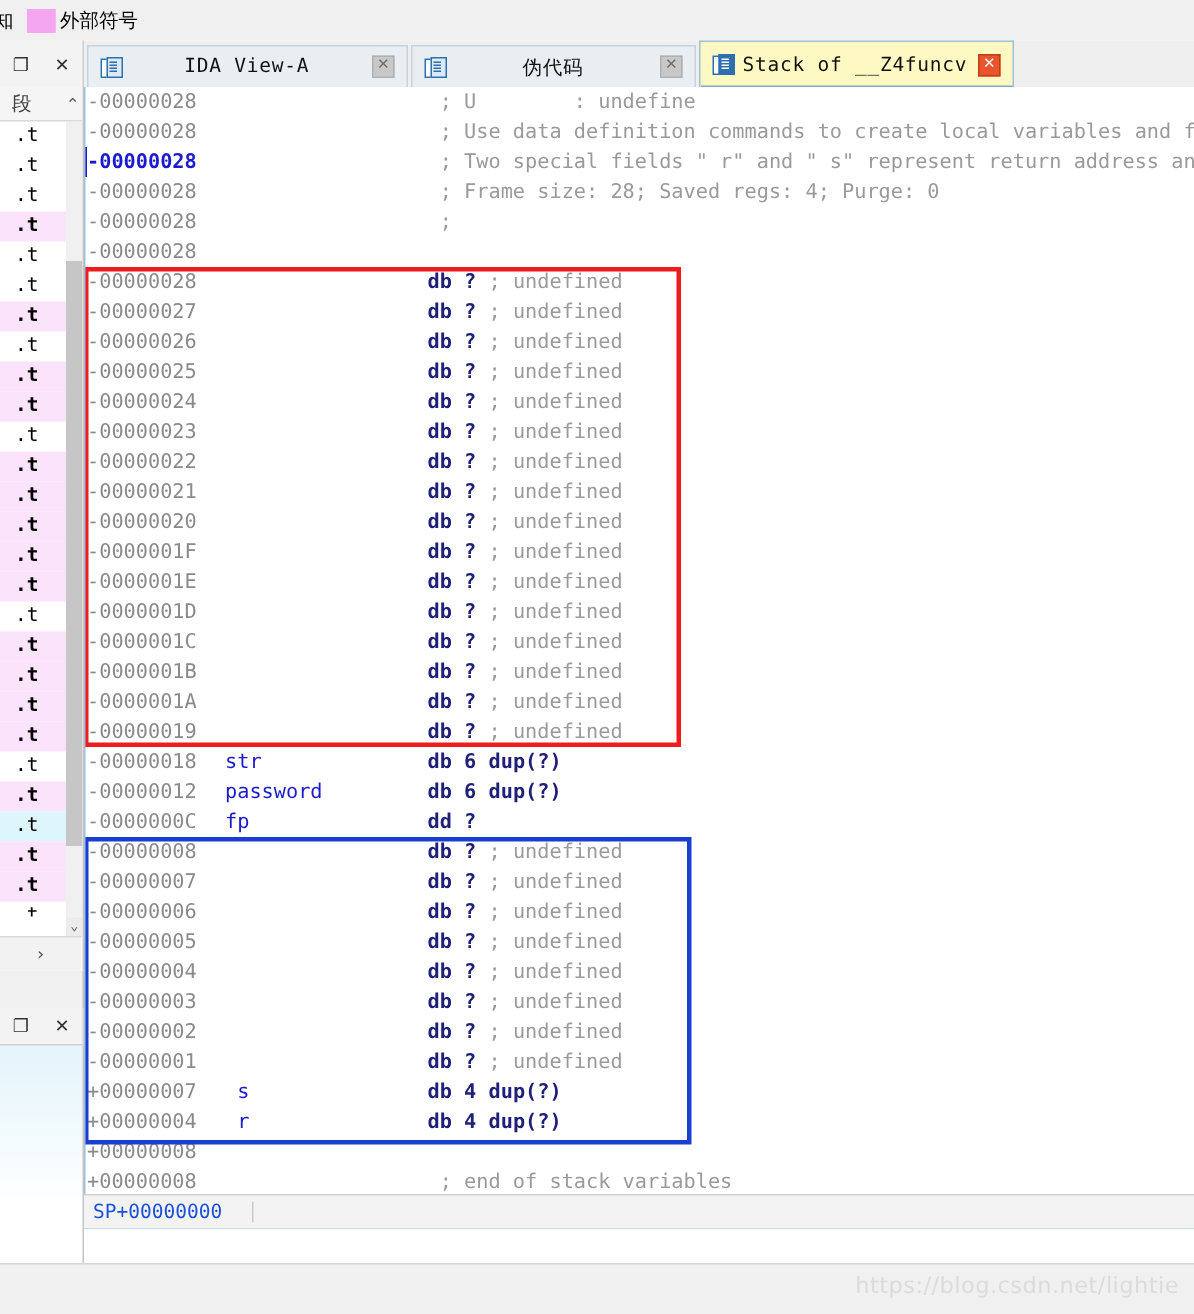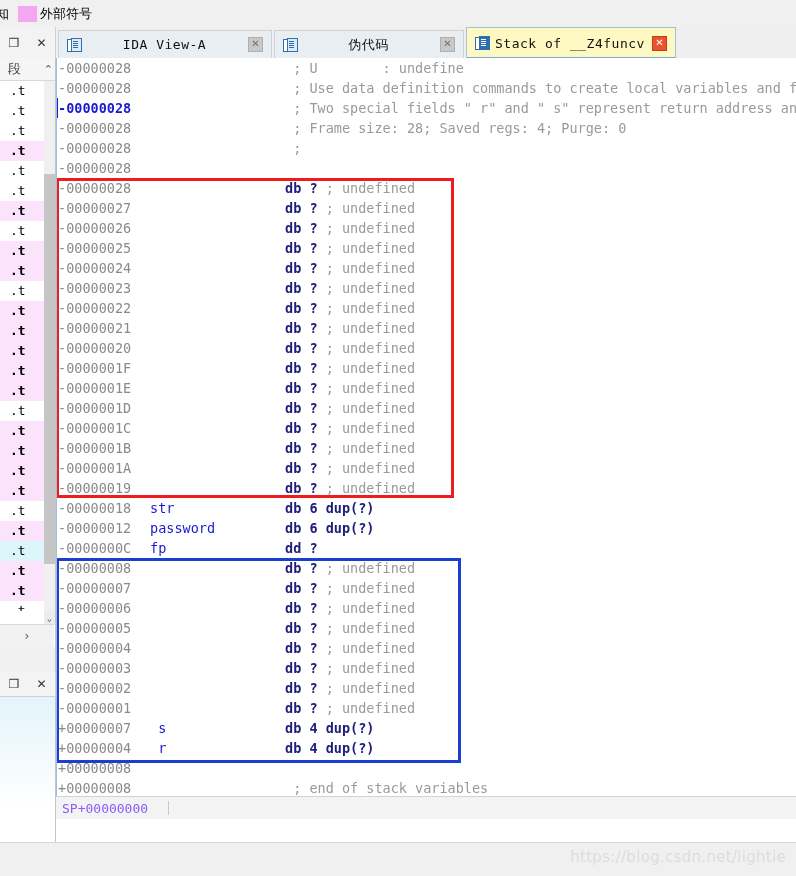--- a/index.html
+++ b/index.html
@@ -151,21 +151,21 @@
   .row .gapfill{display:inline-block;}
   
   .hbox{position:absolute;box-sizing:border-box;pointer-events:none;}
   #redbox{left:0px;top:120px;width:398px;height:320px;border:3px solid #ee1c1c;}
   #bluebox{left:0px;top:500px;width:405px;height:205px;border:3px solid #1a3fd0;}
   
   #statusbar{
     position:absolute;left:56px;top:796px;width:740px;height:22px;
     background:#f3f3f3;border-top:1px solid #d2d2d2;
     display:flex;align-items:center;
-    font-family:"DejaVu Sans Mono","Liberation Mono",monospace;font-size:13px;color:#8b5cf6;
+    font-family:"DejaVu Sans Mono","Liberation Mono",monospace;font-size:13px;color:#1d4ed8;
   }
   #statusbar .sp{padding-left:6px;}
   #statusbar .divider{width:1px;height:14px;background:#c9c9c9;margin-left:20px;}
   #viewborder{
     position:absolute;left:56px;top:58px;width:740px;height:761px;
     border-left:1px solid #9dc0dc;border-bottom:2px solid #3b7fc4;
     box-sizing:border-box;pointer-events:none;
   }
   
   #bottomstrip{

